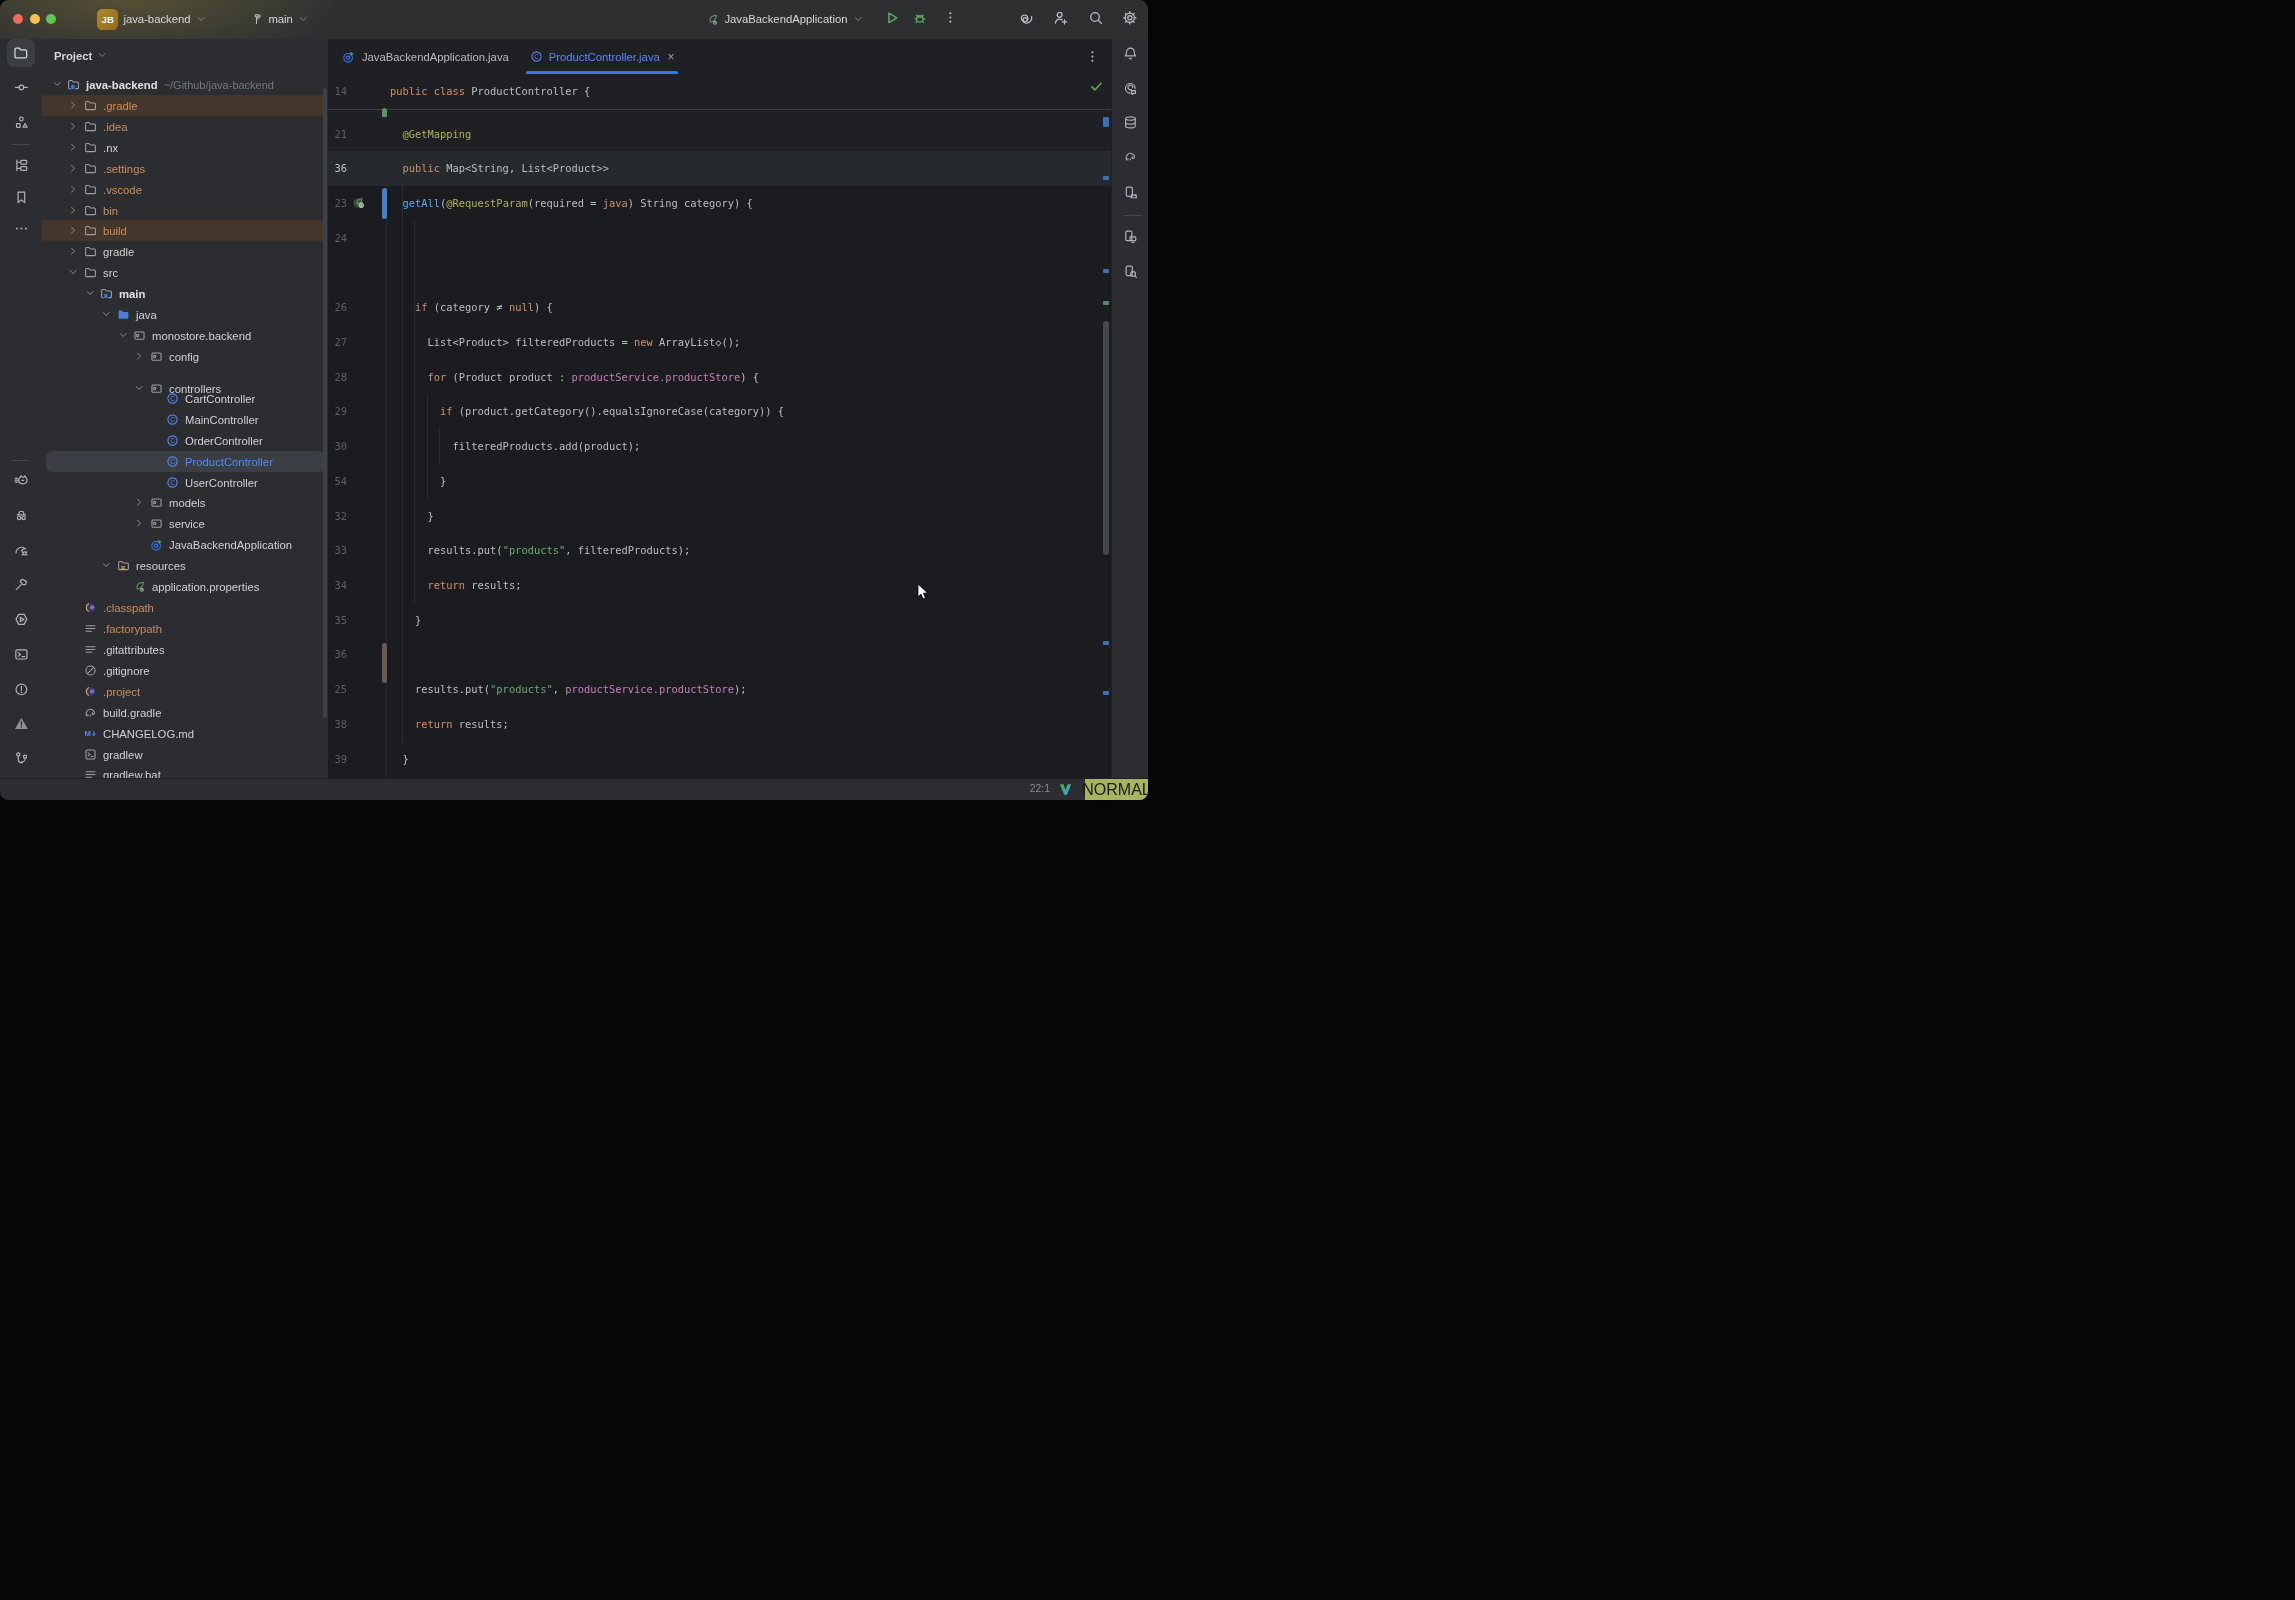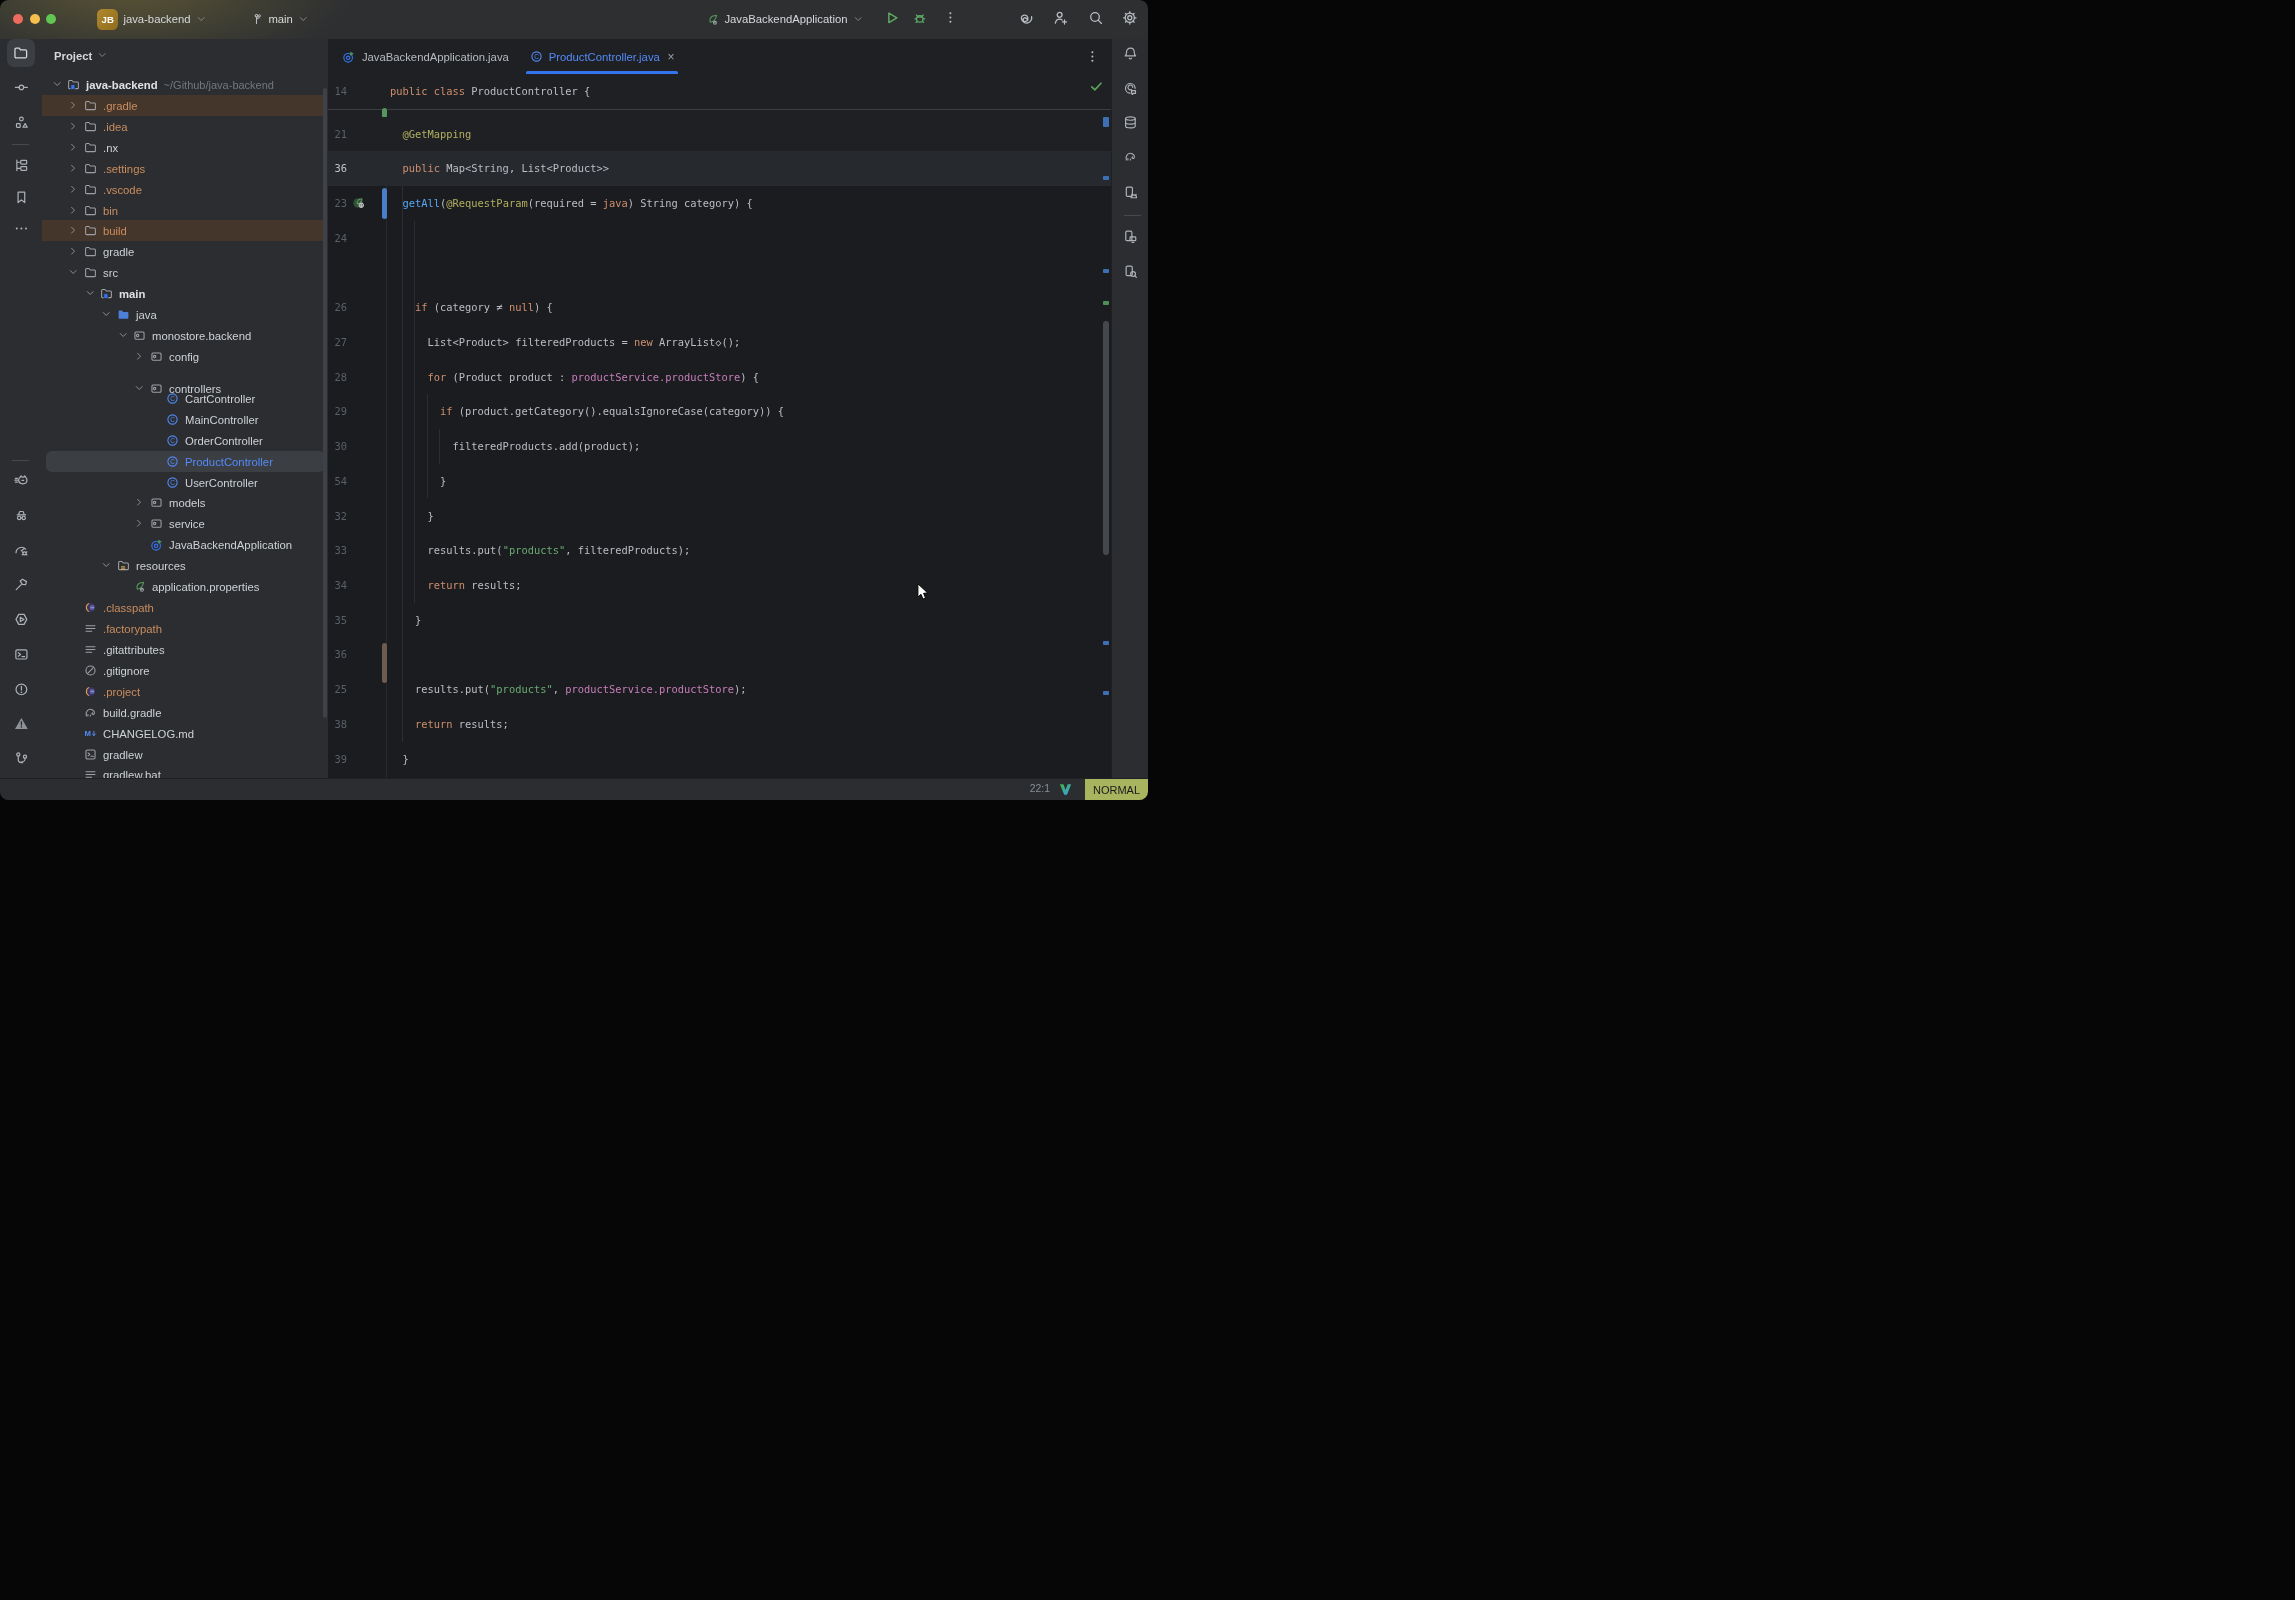--- a/index.html
+++ b/index.html
@@ -55,21 +55,21 @@
   #sep{position:absolute;left:0;right:0;height:7.8px;background:#1E2024;}
   #sep:before{content:"";position:absolute;left:0;right:0;top:0;height:0.9px;background:#3A3D42;}
   .vcsbar{position:absolute;left:54px;width:5.2px;border-radius:2.6px;}
   .guide{position:absolute;width:0.9px;background:#2A2D32;}
   .stripe{position:absolute;width:6px;height:3.5px;border-radius:0.9px;}
   #edbar{position:absolute;width:6px;border-radius:3.5px;background:#44474C;}
   
   #status{position:absolute;left:0;right:0;bottom:0;height:21px;background:#2B2D30;border-top:0.9px solid #1E2023;font-size:10.4px;color:#898E95;}
   #caretpos{position:absolute;right:98px;top:3.5px;}
   #vimicon{position:absolute;right:76px;top:4.3px;}
-  #vimmode{position:absolute;right:0;top:0;width:63px;height:21px;background:#A9B45F;color:#191B1D;display:flex;align-items:center;justify-content:center;font-size:11px;}
+  #vimmode{position:absolute;right:0;top:0;width:63px;height:21px;background:#A9B45F;color:#191B1D;display:flex;align-items:center;justify-content:center;font-size:16px;}
   #cursor{position:absolute;left:917px;top:583px;}
 </style>
 </head>
 <body>
 
 <div id="stage">
   <div class="win">
 
     <div id="hdr">
       <div class="tl" style="left:13px;background:#EC6A5E"></div>

